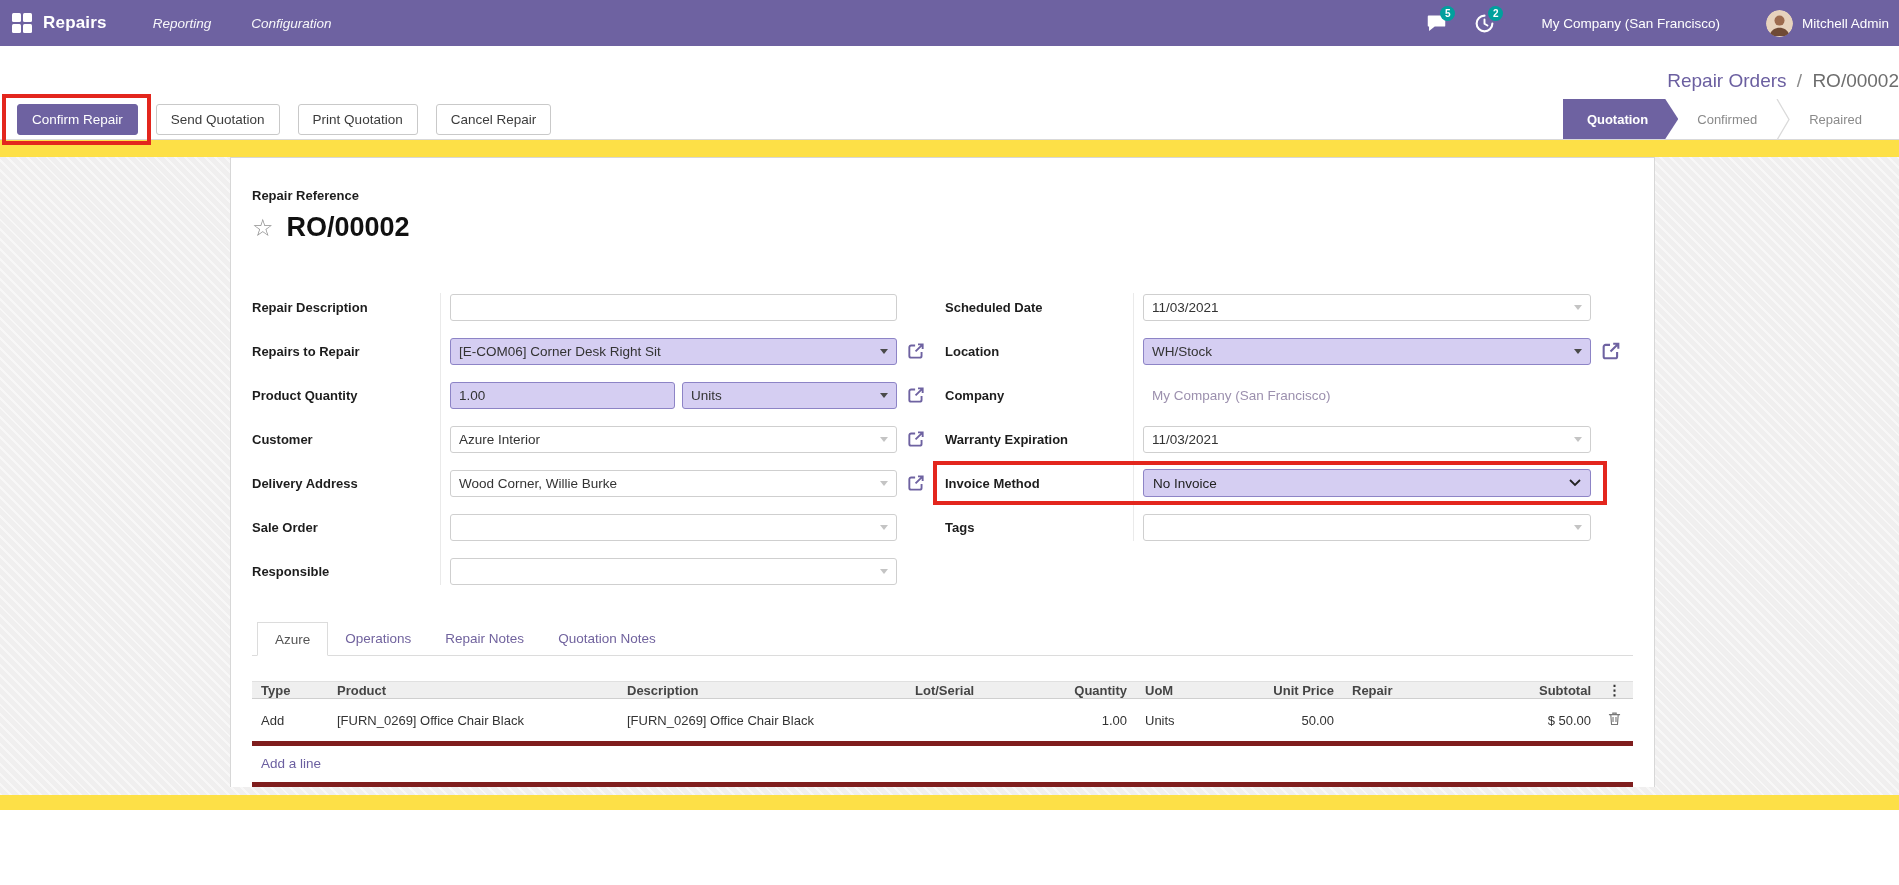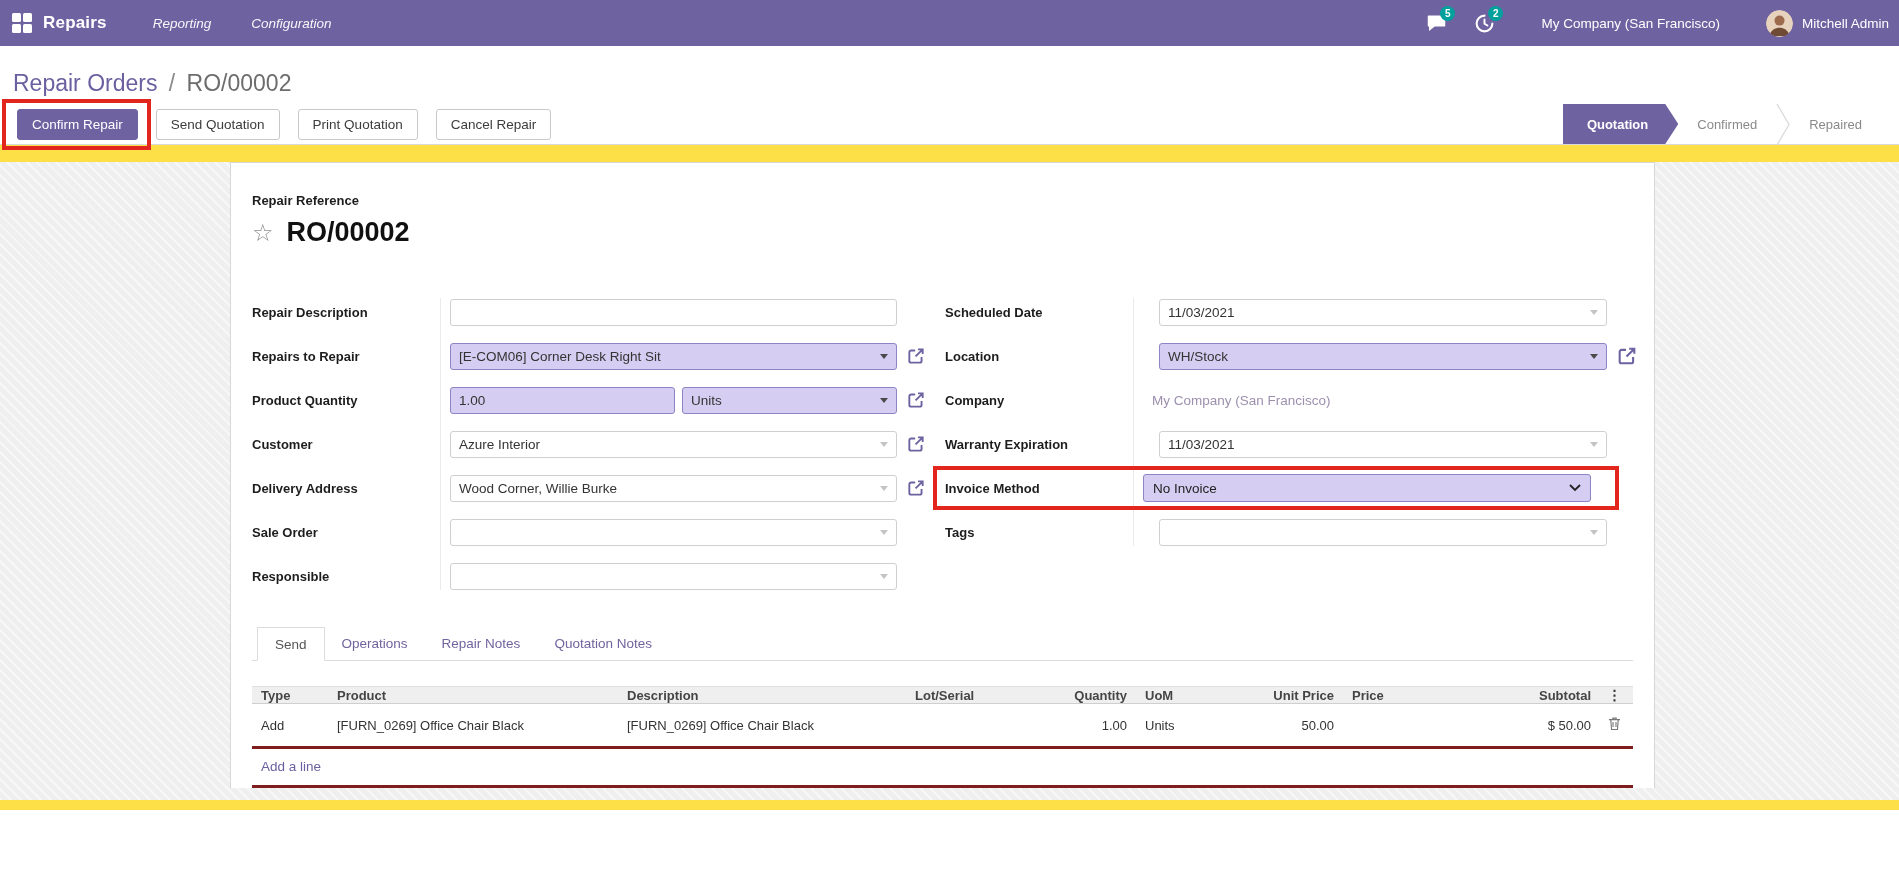--- a/index.html
+++ b/index.html
@@ -17,21 +17,21 @@
   .nav-menu div { cursor:pointer; opacity:.95; }
   .nav-right { display:flex; align-items:center; gap:12px; }
   .systray-icon { position:relative; width:26px; height:24px; display:flex; align-items:center; justify-content:center; cursor:pointer; margin-right:10px; }
   .badge { position:absolute; top:-5px; right:-6px; min-width:15px; height:15px; border-radius:8px; background:#00a09d; color:#fff; font-size:10px; line-height:15px; text-align:center; padding:0 3px; font-weight:700; }
   .nav-company { font-size:13.5px; margin:0 34px 0 22px; }
   .avatar { width:27px; height:27px; border-radius:50%; overflow:hidden; flex:none; }
   .nav-user { font-size:13.5px; margin-left:-3px; }
 
   
   .control-panel { background:#fff; padding:24px 0 7px 13px; }
-  .breadcrumb { font-size:23px; }
+  .breadcrumb { font-size:19px;text-align:right; }
   .breadcrumb .bc-parent { color:#6b5fa0; cursor:pointer; }
   .breadcrumb .bc-sep { color:#8a8a8a; margin:0 5px; }
   .breadcrumb .bc-current { color:#6d6d6d; }
   .cp-row { display:flex; align-items:center; margin-top:22px; padding-right:26px; }
   .cp-left { display:flex; gap:6px; flex:1; }
   .btn { height:31px; border-radius:3px; font-size:13.5px; padding:0 14px; cursor:pointer; font-family:inherit; display:inline-flex; align-items:center; }
   .btn-primary { background:#6e62a1; border:1px solid #6e62a1; color:#fff; }
   .btn-plain { background:#fff; border:1px solid #c9c9c9; color:#3c3c3c; }
   .cp-right { display:flex; align-items:center; }
   .pager-count { font-size:14px; color:#555; margin-right:16px; }
@@ -60,42 +60,42 @@
   .star { font-size:24px; color:#8f8f8f; margin-right:13px; cursor:pointer; line-height:1; }
   .ref-value { font-size:27px; font-weight:700; color:#111; }
 
   .form-group { display:flex; align-items:flex-start; gap:12px; margin-top:50px; }
   .half { flex:0 0 681px; display:flex; flex-direction:column; gap:16px; position:relative; }
   .half::before { content:''; position:absolute; left:188px; top:0; bottom:0; width:1px; background:#eaeaea; }
   .o-row { display:flex; align-items:center; min-height:28px; position:relative; }
   .o-label { width:198px; flex:none; font-size:13px; font-weight:700; color:#1d1d1d; }
   .o-field { flex:1; display:flex; align-items:center; }
   .inp { height:27px; width:447px; border:1px solid #cfcfcf; border-radius:3px; background:#fff; display:flex; align-items:center; padding:0 8px; position:relative; }
-  .half.rgt .inp { width:448px;margin-left:16px; }
+  .half.rgt .inp { width:448px; }
   .inp input { border:none; outline:none; background:transparent; flex:1; font-family:inherit; font-size:13.5px; color:#333; padding-right:12px; }
   .inp .caret { position:absolute; right:8px; width:0; height:0; border-left:4px solid transparent; border-right:4px solid transparent; border-top:5px solid #c4c4c4; }
   .inp.lav { background:#d5cef2; border-color:#8d84c6; }
   .inp.lav .caret { border-top-color:#4a4a4a; }
   .inp.qty { width:225px; margin-right:7px; }
   .inp.uom { width:215px; }
   .ext-icon { margin-left:9px; display:flex; cursor:pointer; flex:none; }
   .company-val { font-size:13.5px; color:#9c90ae; padding-left:9px; }
   .sel { width:448px; height:28px; background:#d5cef2; border:1px solid #8d84c6; border-radius:3px; display:flex; align-items:center; justify-content:space-between; padding:0 9px; font-size:13.5px; color:#222; cursor:pointer; }
   .o-row.hl::after { content:''; position:absolute; left:-12px; right:19px; top:-8px; bottom:-8px; border:4px solid #e3261d; pointer-events:none; z-index:5; }
 
   
   .tabbar { margin-top:36px; border-bottom:1px solid #dcdcdc; display:flex; padding-left:5px; }
   .tab { padding:9px 17px 8px; font-size:13.5px; color:#71639e; cursor:pointer; position:relative; top:1px; }
   .tab.active { color:#555; background:#fff; border:1px solid #dcdcdc; border-bottom:1px solid #fff; }
 
   
   table.parts { width:100%; border-collapse:collapse; margin-top:25px; font-size:13px; table-layout:fixed; }
   table.parts th { background:#efefef; border-top:1px solid #e0e0e0; border-bottom:1px solid #cfcfcf; font-weight:700; color:#454545; text-align:left; padding:0 9px; }
   table.parts th.r { text-align:right; }
-  table.parts td { padding:12px 9px; color:#333; border-bottom:3px solid #7f1d1d; }
+  table.parts td { padding:12px 9px; color:#333; border-bottom:5px solid #7f1d1d; }
   table.parts td.r { text-align:right; }
   table.parts td.c, table.parts th.c { text-align:center; padding-left:2px; padding-right:6px; }
   .kebab { font-weight:700; color:#333; font-size:14px; cursor:pointer; }
   .trash { cursor:pointer; }
   .addline-cell { color:#6b5fa0 !important; font-size:13.5px; cursor:pointer; padding:10px 9px 11px !important; }
 </style>
 </head>
 <body>
 
 <div class="screen">
@@ -344,21 +344,21 @@
                 <input value="" style="">
                 <span class="caret"></span>
               </div>
             </div>
           </div>
 
         </div>
       </div>
 
       <div class="tabbar">
-        <div class="tab active">Send</div>
+        <div class="tab active">Azure</div>
         <div class="tab">Operations</div>
         <div class="tab">Repair Notes</div>
         <div class="tab">Quotation Notes</div>
       </div>
 
       <table class="parts">
         <colgroup>
           <col style="width:76px">
             <col style="width:290px">
             <col style="width:288px">
@@ -372,21 +372,21 @@
         </colgroup>
         <thead>
           <tr>
             <th>Type</th>
             <th>Product</th>
             <th>Description</th>
             <th>Lot/Serial</th>
             <th class="r">Quantity</th>
             <th>UoM</th>
             <th class="r">Unit Price</th>
-            <th>Price</th>
+            <th>Repair</th>
             <th class="r">Subtotal</th>
             <th class="c"><span class="kebab">⋮</span></th>
           </tr>
         </thead>
         <tbody>
           <tr>
             <td>Add</td>
             <td>[FURN_0269] Office Chair Black</td>
             <td>[FURN_0269] Office Chair Black</td>
             <td></td>

